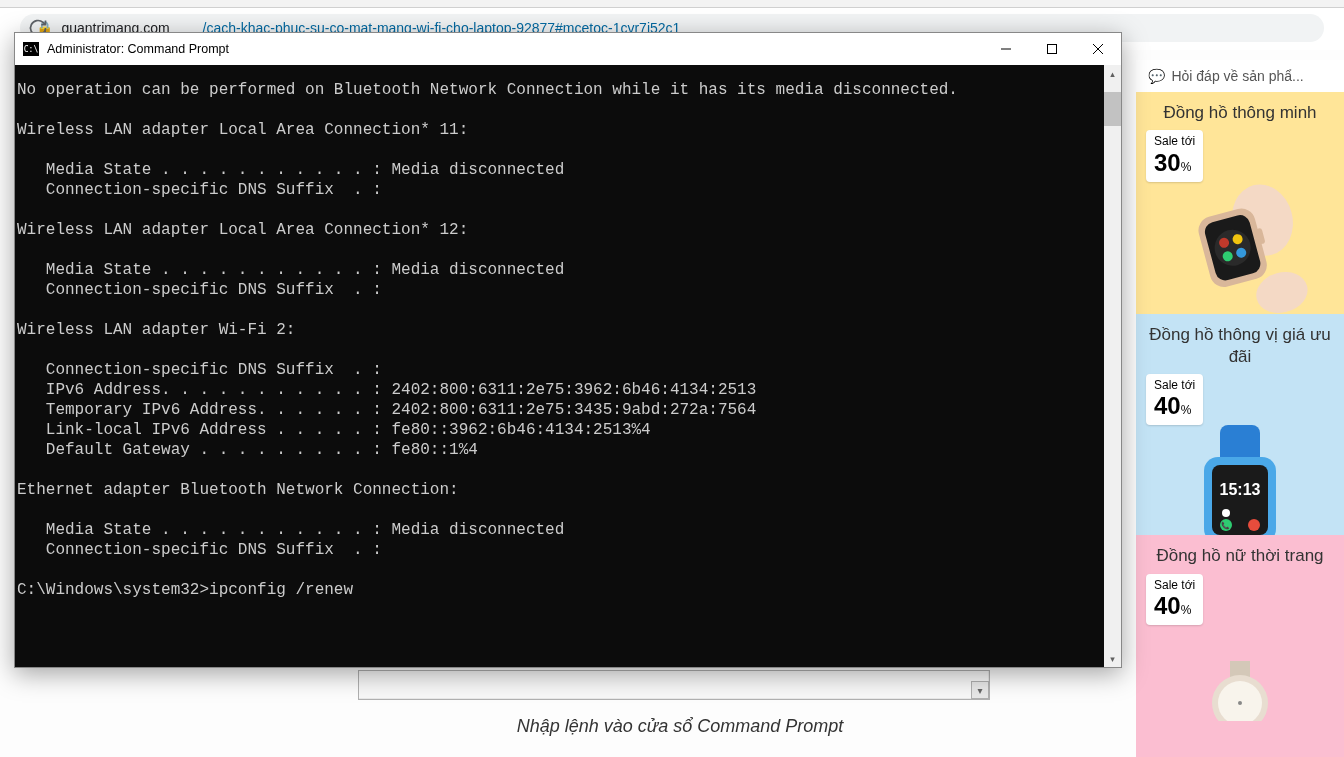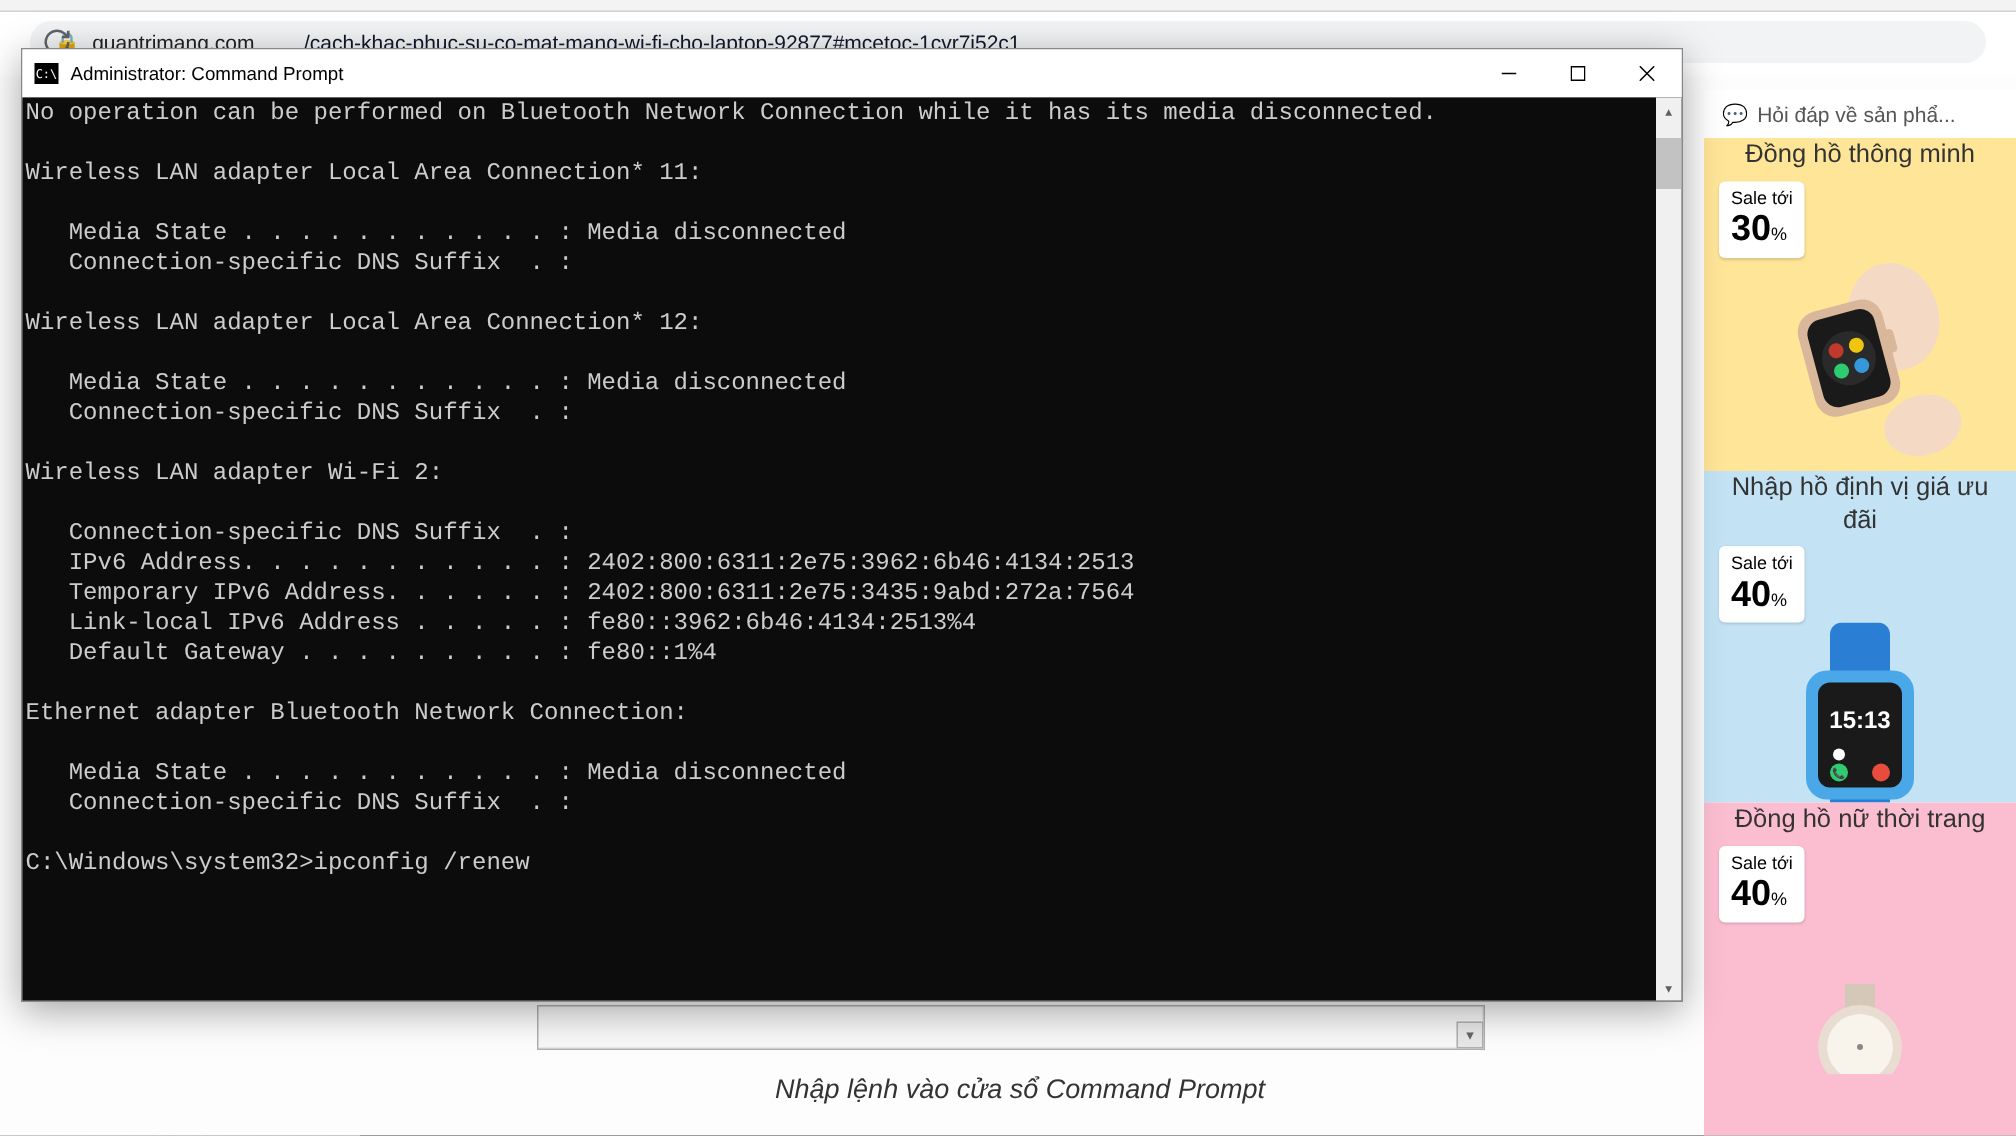--- a/index.html
+++ b/index.html
@@ -38,21 +38,21 @@
   background: #f1f3f4;
   display: flex;
   align-items: center;
   padding: 0 16px;
   color: #555;
   font-size: 14px;
   overflow: hidden;
   white-space: nowrap;
 }
 .url-domain { color: #202124; }
-.url-path { color: #0f172a; padding-left: 33px; }
+.url-path { color: #0369a1; padding-left: 33px; }
 
 .page-bg {
   position: absolute;
   top: 50px; left: 0; right: 0; bottom: 0;
   background: #fdfdfd;
 }
 
 
 .sidebar-right {
   position: absolute;
@@ -81,20 +81,21 @@
   font-weight: bold;
   text-align: center;
   padding: 9px 0;
   font-size: 17px;
 }
 .ad-block {
   height: 246px;
   display: flex;
   flex-direction: column;
   align-items: center;
+  padding-top: 10px;
   position: relative;
   overflow: hidden;
 }
 .ad-block.yellow { background: #ffe598; }
 .ad-block.blue { background: #c3e3f5; }
 .ad-block.pink { background: #fbbed1; }
 .ad-title {
   color: #333;
   font-size: 17px;
   text-align: center;
@@ -212,20 +213,21 @@
 .cmd-body {
   flex: 1;
   background: #0c0c0c;
   color: #cccccc;
   font-family: Consolas, "Courier New", monospace;
   font-size: 16px;
   line-height: 20px;
   padding: 0 2px;
   white-space: pre;
   letter-spacing: 0;
+  margin-top: 15px;
 }
 .cmd-scrollbar {
   width: 17px;
   background: #f0f0f0;
   display: flex;
   flex-direction: column;
 }
 .sb-btn {
   height: 17px;
   background: #f0f0f0;
@@ -303,21 +305,21 @@
         <circle cx="52" cy="57" r="5" fill="#c0392b"></circle>
         <circle cx="66" cy="57" r="5" fill="#f1c40f"></circle>
         <circle cx="52" cy="71" r="5" fill="#2ecc71"></circle>
         <circle cx="66" cy="71" r="5" fill="#3498db"></circle>
         <rect x="86" y="52" width="6" height="16" rx="3" fill="#d9b79a"></rect>
       </svg>
     </div>
   </div>
 
   <div class="ad-block blue">
-    <div class="ad-title">Nhập hồ định vị giá ưu đãi</div>
+    <div class="ad-title">Đồng hồ thông vị giá ưu đãi</div>
     <div class="sale-badge">
       <div>Sale tới</div>
       <div><span class="pct">40</span><span class="pctsign">%</span></div>
     </div>
     <div class="ad-img">
       <svg width="120" height="150" viewBox="0 0 120 150">
         <rect x="40" y="0" width="40" height="40" rx="8" fill="#2a7fd4"></rect>
         <rect x="40" y="110" width="40" height="40" rx="8" fill="#2a7fd4"></rect>
         <rect x="24" y="32" width="72" height="86" rx="14" fill="#4aa8e8"></rect>
         <rect x="32" y="40" width="56" height="70" rx="8" fill="#1a1a1a"></rect>

